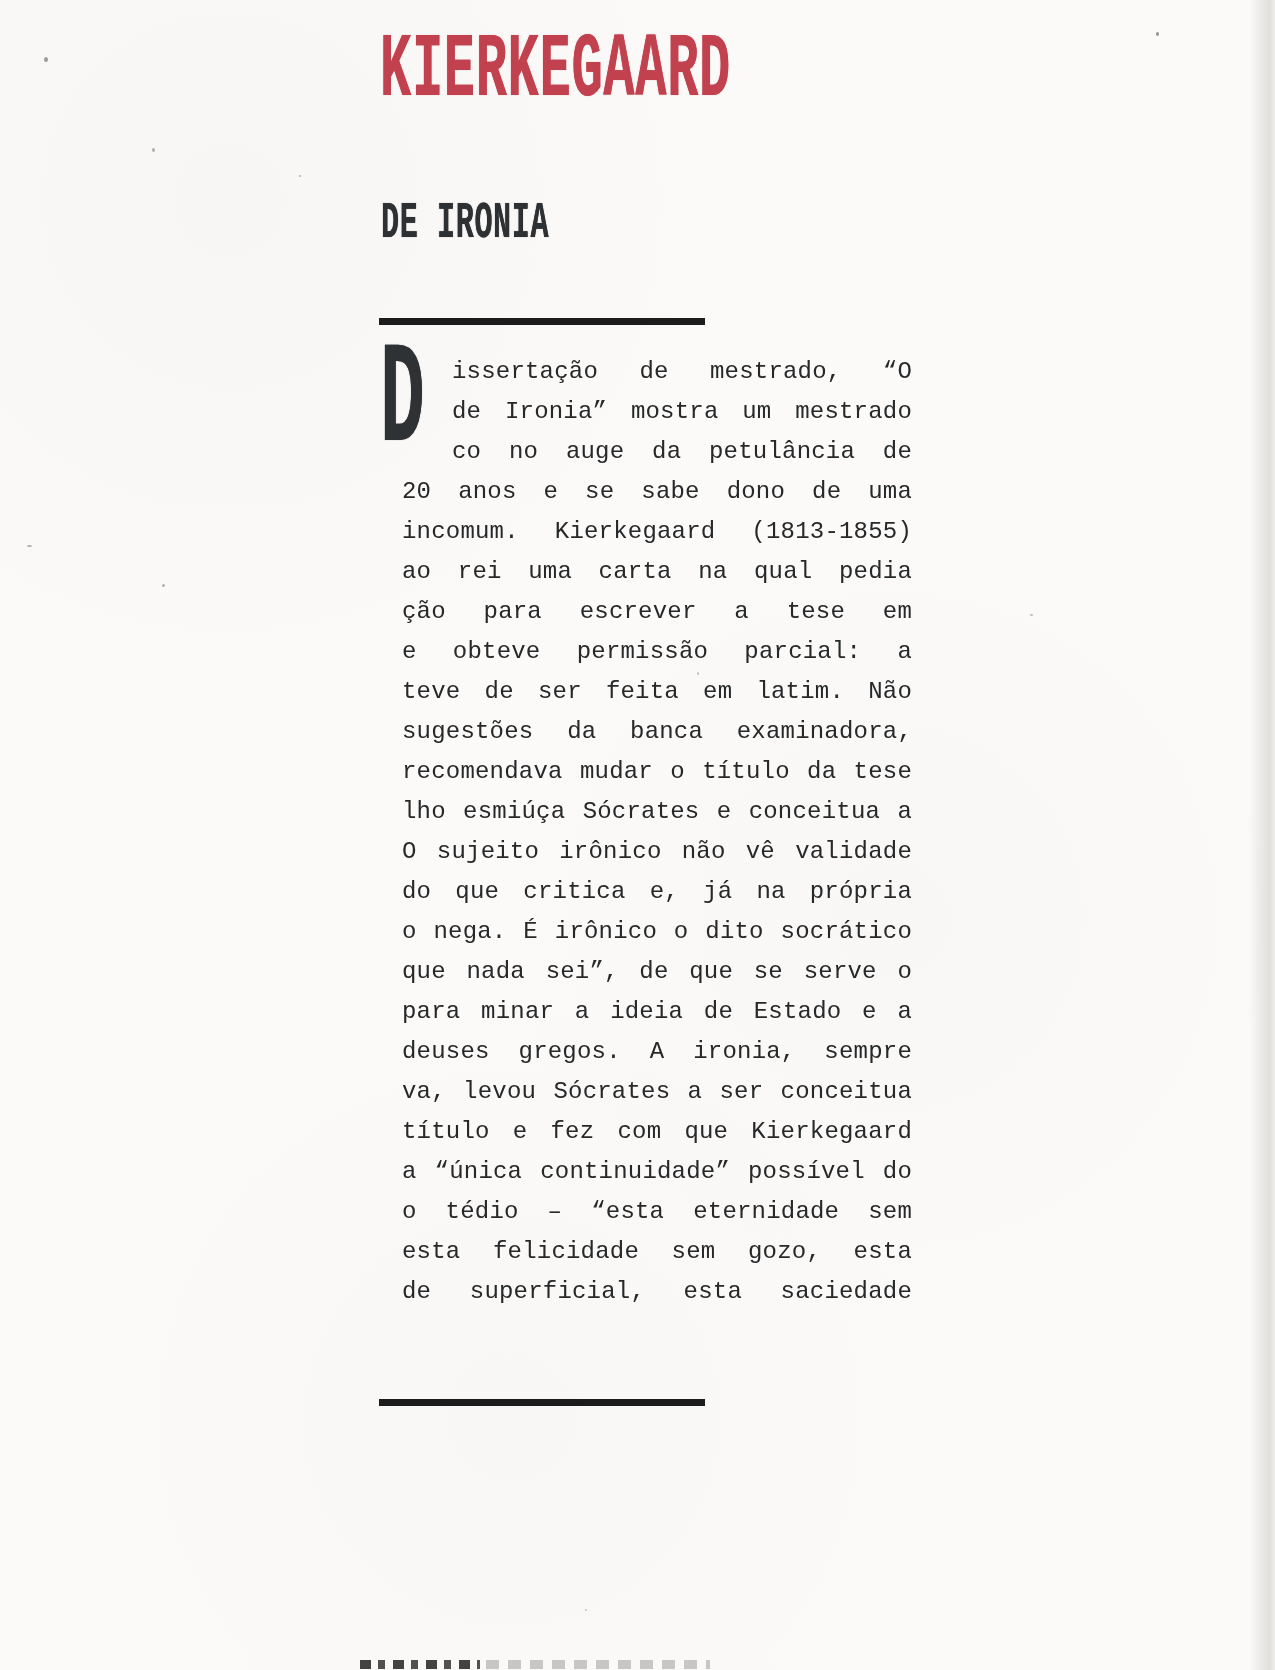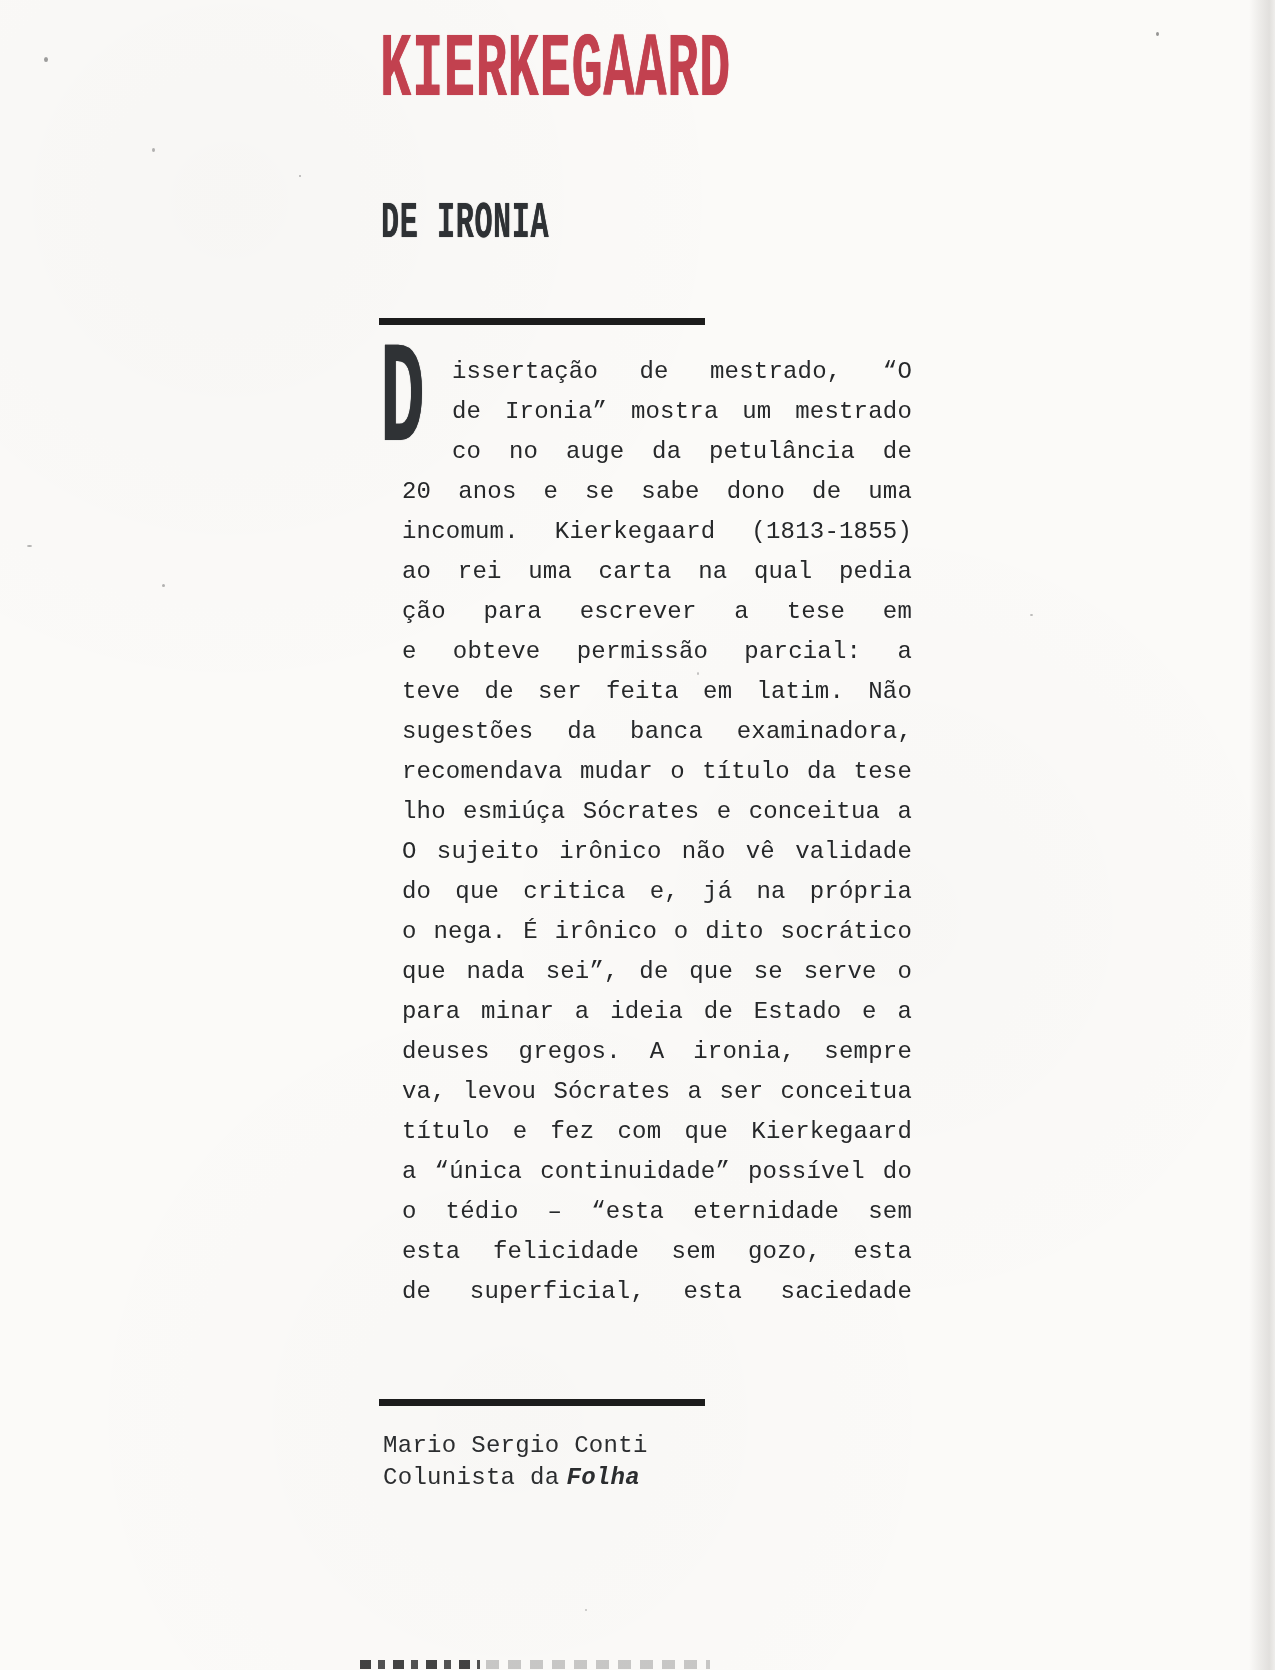--- a/index.html
+++ b/index.html
@@ -107,24 +107,20 @@
         <div class="bline">título e fez com que Kierkegaard criticasse</div>
         <div class="bline">a “única continuidade” possível do irônico,</div>
         <div class="bline">o tédio – “esta eternidade sem conteúdo,</div>
         <div class="bline">esta felicidade sem gozo, esta profundida-</div>
         <div class="bline last">de superficial, esta saciedade faminta”.</div>
       </div>
   </div>
 
   <div class="rule" id="rule-bottom"></div>
 
-  <div class="credits">
-    <div>Mario Sergio Conti</div>
-    <div><span>Colunista da</span><span class="pub">Folha</span></div>
-  </div>
 
   <div class="crop-marks" id="crop-marks-dark"></div>
   <div class="crop-marks" id="crop-marks-faint"></div>
 
   <div class="speck" style="left:152px;top:148px;width:3px;height:4px;"></div>
   <div class="speck" style="left:299px;top:175px;width:2px;height:2px;"></div>
   <div class="speck" style="left:44px;top:57px;width:4px;height:5px;opacity:.65;"></div>
   <div class="speck" style="left:27px;top:545px;width:5px;height:2px;"></div>
   <div class="speck" style="left:162px;top:584px;width:3px;height:3px;"></div>
   <div class="speck" style="left:1156px;top:32px;width:3px;height:4px;opacity:.7;"></div>

